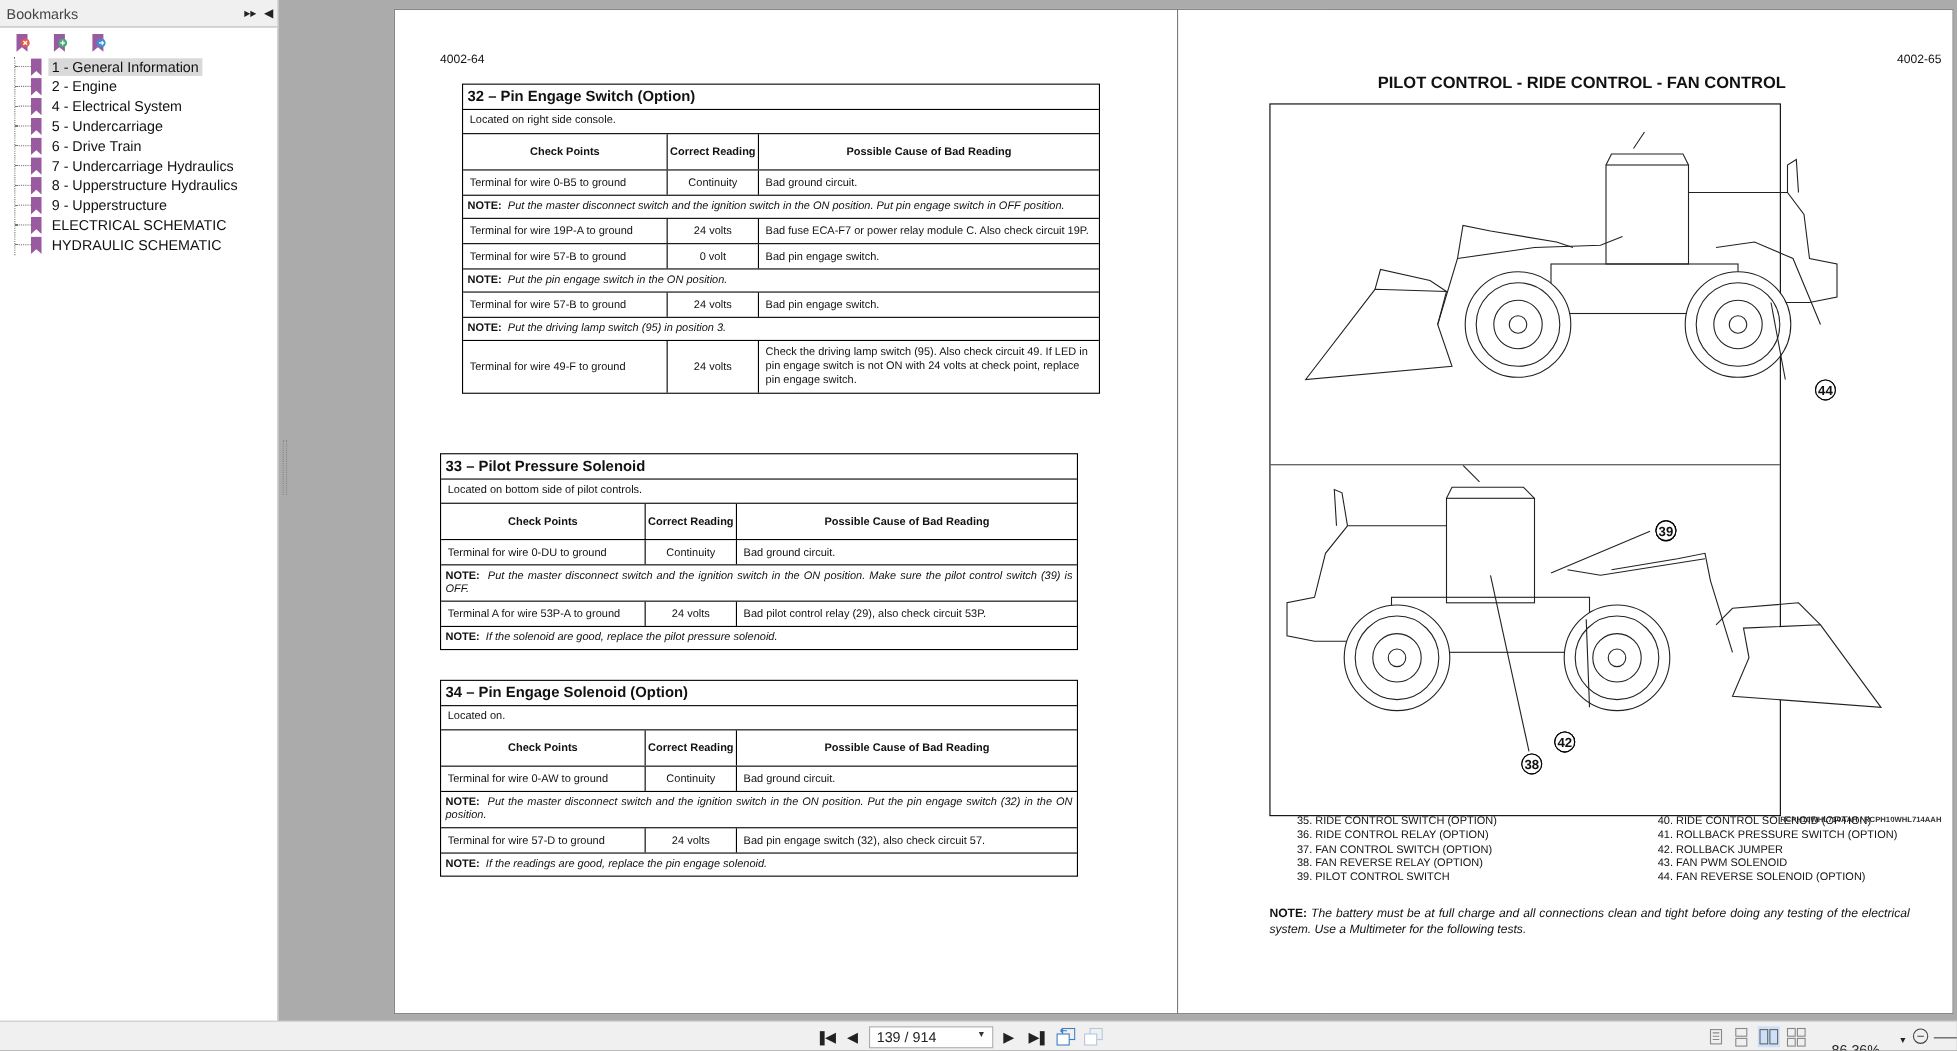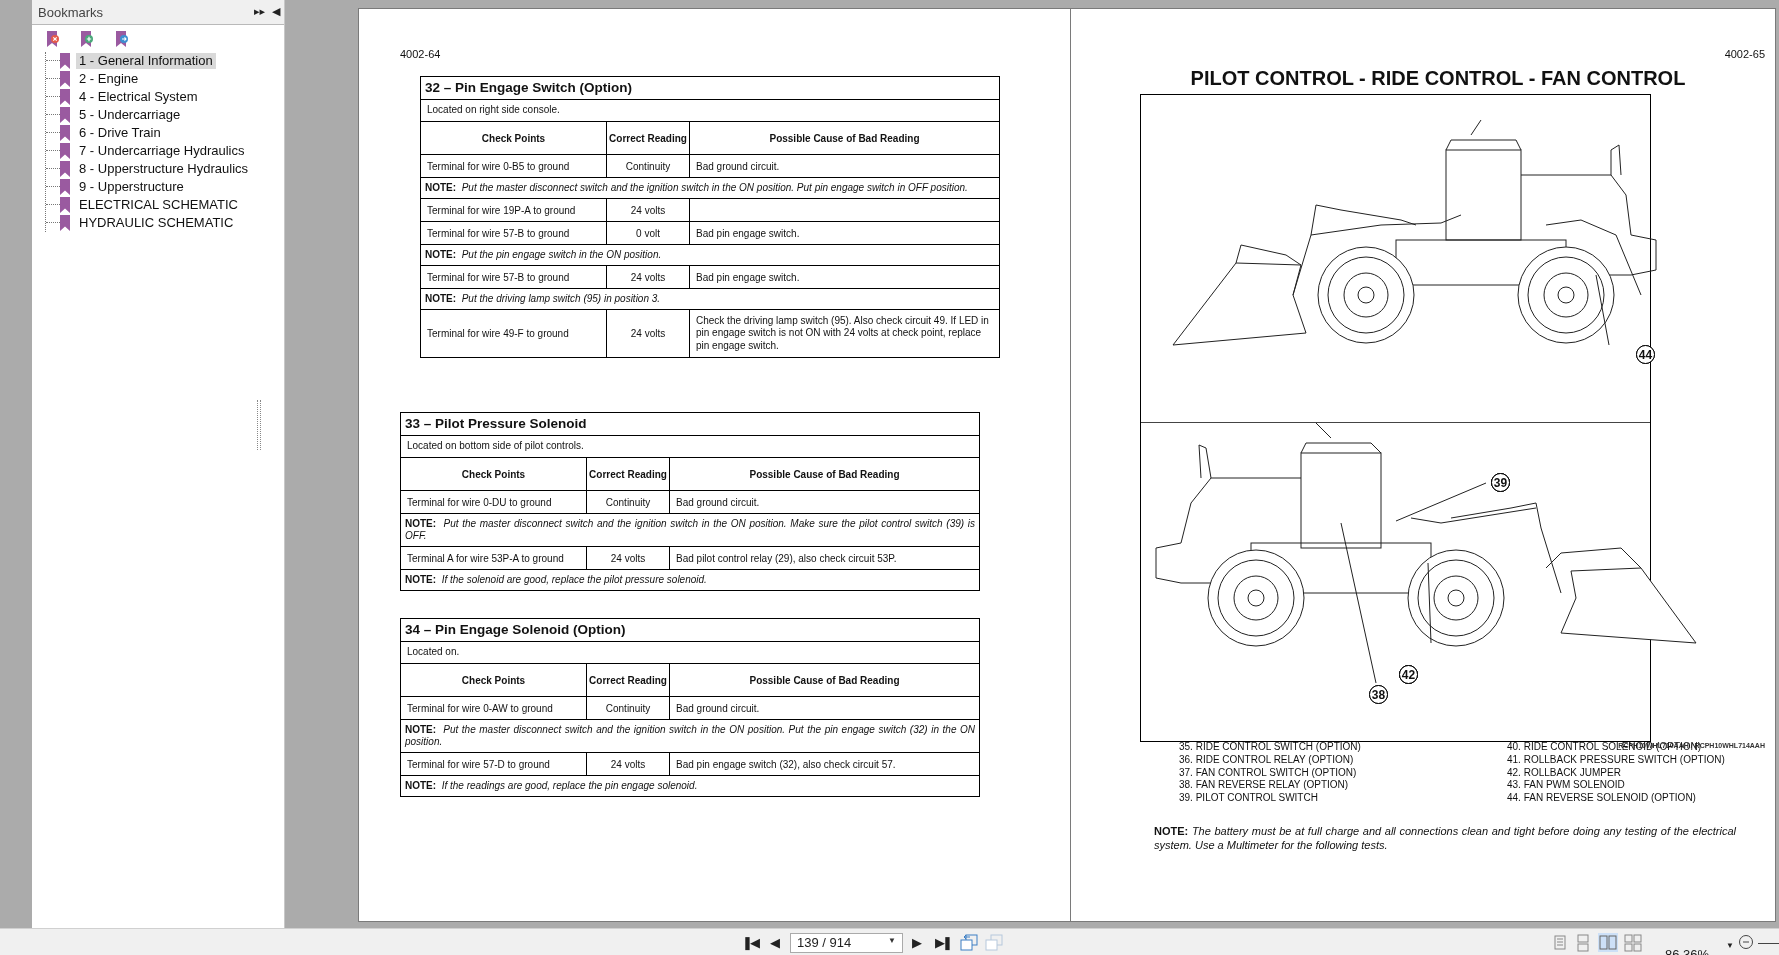--- a/index.html
+++ b/index.html
@@ -1,20 +1,20 @@
 <!DOCTYPE html>
 <html><head>
 <meta charset="utf-8">
 <style>
   * { box-sizing: border-box; margin: 0; padding: 0; }
   html, body { width: 1779px; height: 955px; overflow: hidden; background: #ababab; font-family: "Liberation Sans", sans-serif; }
   #app { position: relative; width: 1779px; height: 955px; }
 
   
-  .sidebar { position: absolute; left: 0; top: 0; width: 253px; height: 928px; background: #fff; border-right: 1px solid #c8c8c8; margin-left: 32px; }
+  .sidebar { position: absolute; left: 0; top: 0; width: 253px; height: 928px; background: #fff; border-right: 1px solid #c8c8c8; }
   .sb-header { height: 25px; background: #f0f0f0; border-bottom: 1px solid #b9b9b9; position: relative; }
   .sb-title { position: absolute; left: 6px; top: 5px; font-size: 13px; color: #444; }
   .sb-ctrl { position: absolute; top: 5px; font-size: 11px; color: #222; cursor: pointer; }
   .sb-tools { height: 26px; position: relative; border-bottom: 0; }
   .bm-tool { position: absolute; top: 6px; width: 14px; height: 17px; cursor: pointer; }
   .bm-tree { position: absolute; left: 0; top: 52px; width: 252px; }
   .bm-item { position: relative; height: 18px; display: flex; align-items: center; cursor: pointer; }
   .bm-dots { position: absolute; left: 14px; top: 8px; width: 14px; border-top: 1px dotted #777; }
   .bm-vline { position: absolute; left: 13px; top: 52px; width: 0; height: 180px; border-left: 1px dotted #777; }
   .bm-icon { position: absolute; left: 28px; top: 1px; width: 10px; height: 16px; background: #9a5aa0; clip-path: polygon(0 0,100% 0,100% 100%,50% 72%,0 100%); }
@@ -41,22 +41,22 @@
   .ct .c3 { flex: 1; padding: 4px 6px; display: flex; align-items: center; }
   .ct .hdr .c1, .ct .hdr .c3 { justify-content: center; font-weight: bold; }
   .ct .hdr .c2 { font-weight: bold; line-height: 11px; }
   .ct .hdr { height: 33px; }
   .ct .data { min-height: 23px; }
   .ct .note { padding: 4px 4px; line-height: 12px; text-align: justify; }
   .ct .note b { font-weight: bold; font-style: normal; }
   .ct .note i { font-style: italic; }
 
   
-  .rp-title { position: absolute; left: 0; width: 100%; top: 58px; text-align: center; font-size: 20px; font-weight: bold; padding-left: 30px; color: #111; }
-  .diagram { position: absolute; left: 69px; top: 85px; width: 511px; height: 648px; border: 1.3px solid #000; text-align: right; }
+  .rp-title { position: absolute; left: 0; width: 100%; top: 58px; text-align: center; font-size: 15px; font-weight: bold; padding-left: 30px; color: #111; }
+  .diagram { position: absolute; left: 83px; top: 85px; width: 465px; height: 648px; border: 1.3px solid #000; text-align: right; }
   .diagram .divider { position: absolute; left: 0; top: 327px; width: 100%; border-top: 1.3px solid #444; }
   .callout { position: absolute; width: 19px; height: 19px; border: 1px solid #000; border-radius: 50%; font-size: 12px; font-weight: bold; display: flex; align-items: center; justify-content: center; background: #fff; color: #111; }
   .fig-ref { position: absolute; right: 10px; top: 733px; font-size: 7px; color: #333; font-weight: bold; }
   .legend { position: absolute; top: 732px; font-size: 10px; color: #111; line-height: 12.8px; }
   .rp-note { position: absolute; left: 83px; top: 815px; width: 582px; font-size: 11px; line-height: 14px; text-align: justify; color: #111; }
 
   
   .toolbar { position: absolute; left: 0; top: 928px; width: 1779px; height: 27px; background: #f0f0f0; border-top: 1px solid #d0d0d0; }
   .tb-btn { position: absolute; top: 6px; font-size: 13px; color: #222; cursor: pointer; line-height: 15px; }
   .page-input { position: absolute; left: 790px; top: 4px; width: 113px; height: 20px; background: #fff; border: 1px solid #aaa; font-size: 13px; padding: 1px 6px; color: #222; }
@@ -165,20 +165,21 @@
           <div class="c1">Terminal for wire 0-B5 to ground</div>
           <div class="c2">Continuity</div>
           <div class="c3">Bad ground circuit.</div>
         </div>
       <div class="row note">
           <span><b>NOTE:</b>&nbsp; <i>Put the master disconnect switch and the ignition switch in the ON position. Put pin engage switch in OFF position.</i></span>
         </div>
       <div class="row data">
           <div class="c1">Terminal for wire 19P-A to ground</div>
           <div class="c2">24 volts</div>
+          <div class="c3">Bad fuse ECA-F7 or power relay module C. Also check circuit 19P.</div>
         </div>
       <div class="row data">
           <div class="c1">Terminal for wire 57-B to ground</div>
           <div class="c2">0 volt</div>
           <div class="c3">Bad pin engage switch.</div>
         </div>
       <div class="row note">
           <span><b>NOTE:</b>&nbsp; <i>Put the pin engage switch in the ON position.</i></span>
         </div>
       <div class="row data">

